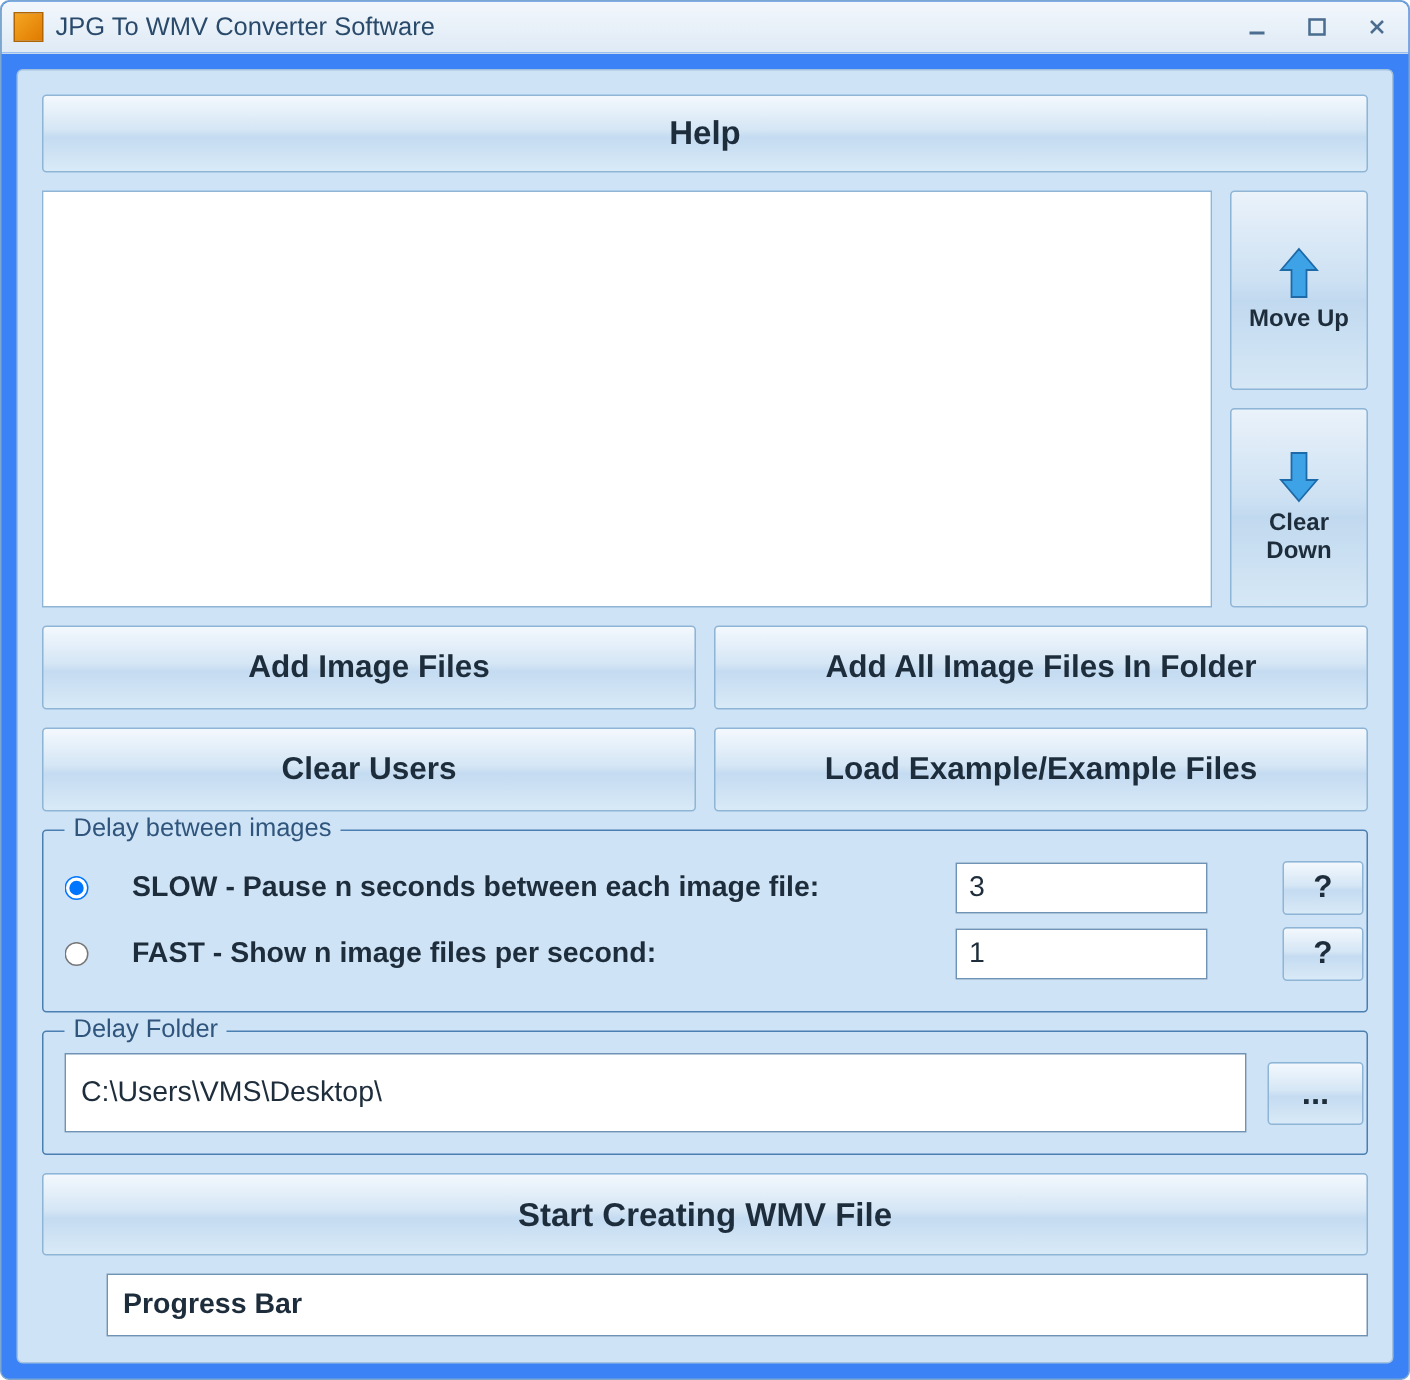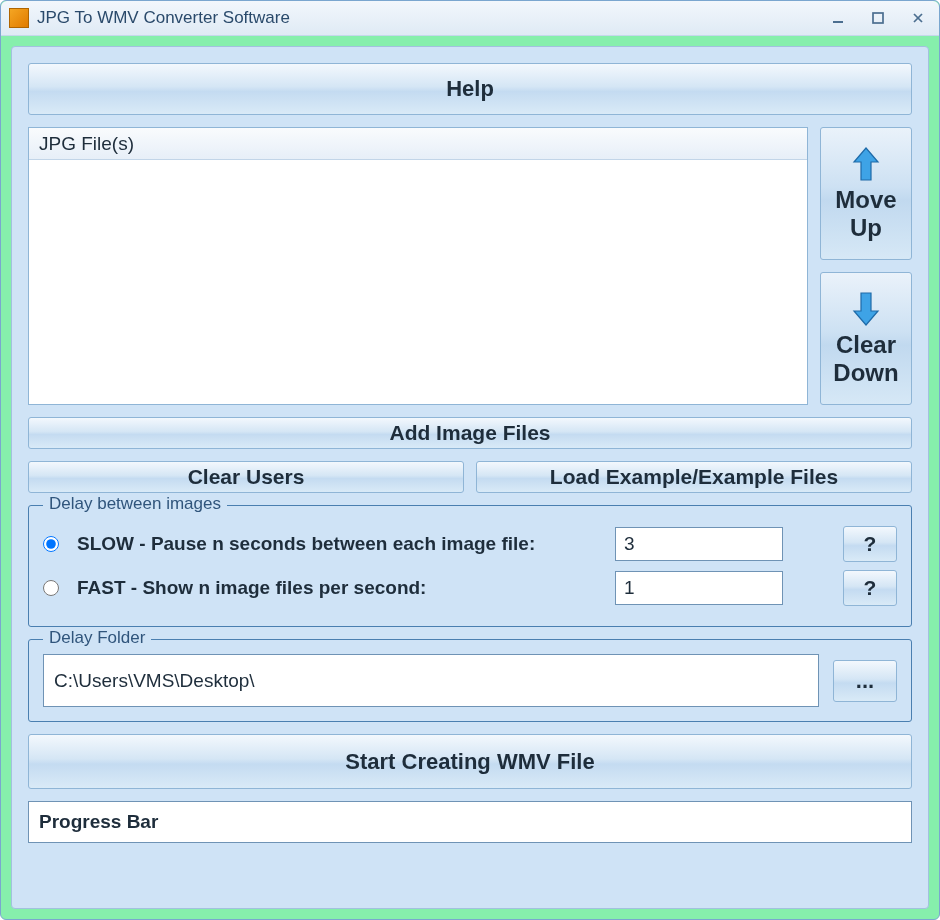--- a/index.html
+++ b/index.html
@@ -6,21 +6,21 @@
 body {
   font-family: "Segoe UI", Tahoma, Arial, sans-serif;
   background: #fff;
   width: 940px;
   height: 920px;
   overflow: hidden;
 }
 .window {
   width: 940px;
   height: 920px;
-  background: #86efac;
+  background: #3b82f6;
   border: 1px solid #7aa6cf;
   border-radius: 6px;
   display: flex;
   flex-direction: column;
 }
 .titlebar {
   height: 35px;
   background: linear-gradient(#f2f7fc, #dfeaf5);
   border-bottom: 1px solid #c5d8eb;
   border-radius: 6px 6px 0 0;
@@ -102,50 +102,50 @@
   background: linear-gradient(#eaf2fa,#cde1f3 45%,#c1d9ef 55%,#d6e8f6);
   border: 1px solid #8fb5d6;
   border-radius: 3px;
   cursor: pointer;
   display: flex;
   flex-direction: column;
   align-items: center;
   justify-content: center;
   gap: 4px;
   font-weight: 700;
-  font-size: 24px;
+  font-size: 16px;
   color: #1e2d3b;
   padding: 10px 4px;
   text-align:center;
   line-height:1.15;
 }
 .arrow-up, .arrow-down {
   width: 30px; height: 36px;
 }
 .row2 { display: flex; gap: 12px; }
-.row2 .gbtn { flex: 1; height: 32px; font-size: 21px; }
+.row2 .gbtn { flex: 1; height: 56px; font-size: 21px; }
 .fieldset {
   border: 1px solid #4a7fb0;
   border-radius: 3px;
-  padding: 14px 14px 14px 14px;
+  padding: 14px 2px 14px 14px;
   position: relative;
 }
 .fieldset .legend {
   position: absolute;
   top: -12px;
   left: 14px;
   background: #cfe3f6;
   padding: 0 6px;
   color: #30557c;
   font-size: 17px;
 }
 .delay-row {
   display: flex;
   align-items: center;
-  gap: 18px;
+  gap: 29px;
   height: 40px;
   margin: 4px 0;
 }
 .delay-row input[type=radio] {
   width: 16px; height: 16px; cursor: pointer;
 }
 .delay-row .label {
   font-size: 19px;
   font-weight: 700;
   color: #1e2d3b;
@@ -187,20 +187,21 @@
 .progress {
   height: 42px;
   border: 1px solid #6f93b5;
   background: #fff;
   padding: 6px 10px;
   font-size: 19px;
   font-weight: 700;
   color: #1e2d3b;
   display: flex;
   align-items: center;
+  margin-left: 43px;
 }
 </style>
 </head>
 <body>
 
 <div class="window">
   <div class="titlebar">
     <div class="app-icon"></div>
     <div class="title">JPG To WMV Converter Software</div>
     <div class="controls">
@@ -224,21 +225,20 @@
   </div>
 
   <div class="client">
 
     <button class="gbtn help-btn">
       <span>Help</span>
     </button>
 
     <div class="row1">
       <div class="list-wrap">
-        <div class="list-header">JPG File(s)</div>
         <div class="list-body"></div>
       </div>
       <div class="move-col">
         <button class="move-btn">
           <svg class="arrow-up" viewBox="0 0 30 36">
             <path d="M15 2 L27 16 L20 16 L20 34 L10 34 L10 16 L3 16 Z" fill="#3ea3e6" stroke="#1e6aa8" stroke-width="1.2"></path>
           </svg>
           <span>Move Up</span>
         </button>
         <button class="move-btn">
@@ -246,20 +246,23 @@
             <path d="M15 34 L27 20 L20 20 L20 2 L10 2 L10 20 L3 20 Z" fill="#3ea3e6" stroke="#1e6aa8" stroke-width="1.2"></path>
           </svg>
           <span>Clear Down</span>
         </button>
       </div>
     </div>
 
     <div class="row2">
       <button class="gbtn">
         <span>Add Image Files</span>
+      </button>
+      <button class="gbtn">
+        <span>Add All Image Files In Folder</span>
       </button>
     </div>
 
     <div class="row2">
       <button class="gbtn">
         <span>Clear Users</span>
       </button>
       <button class="gbtn">
         <span>Load Example/Example Files</span>
       </button>

